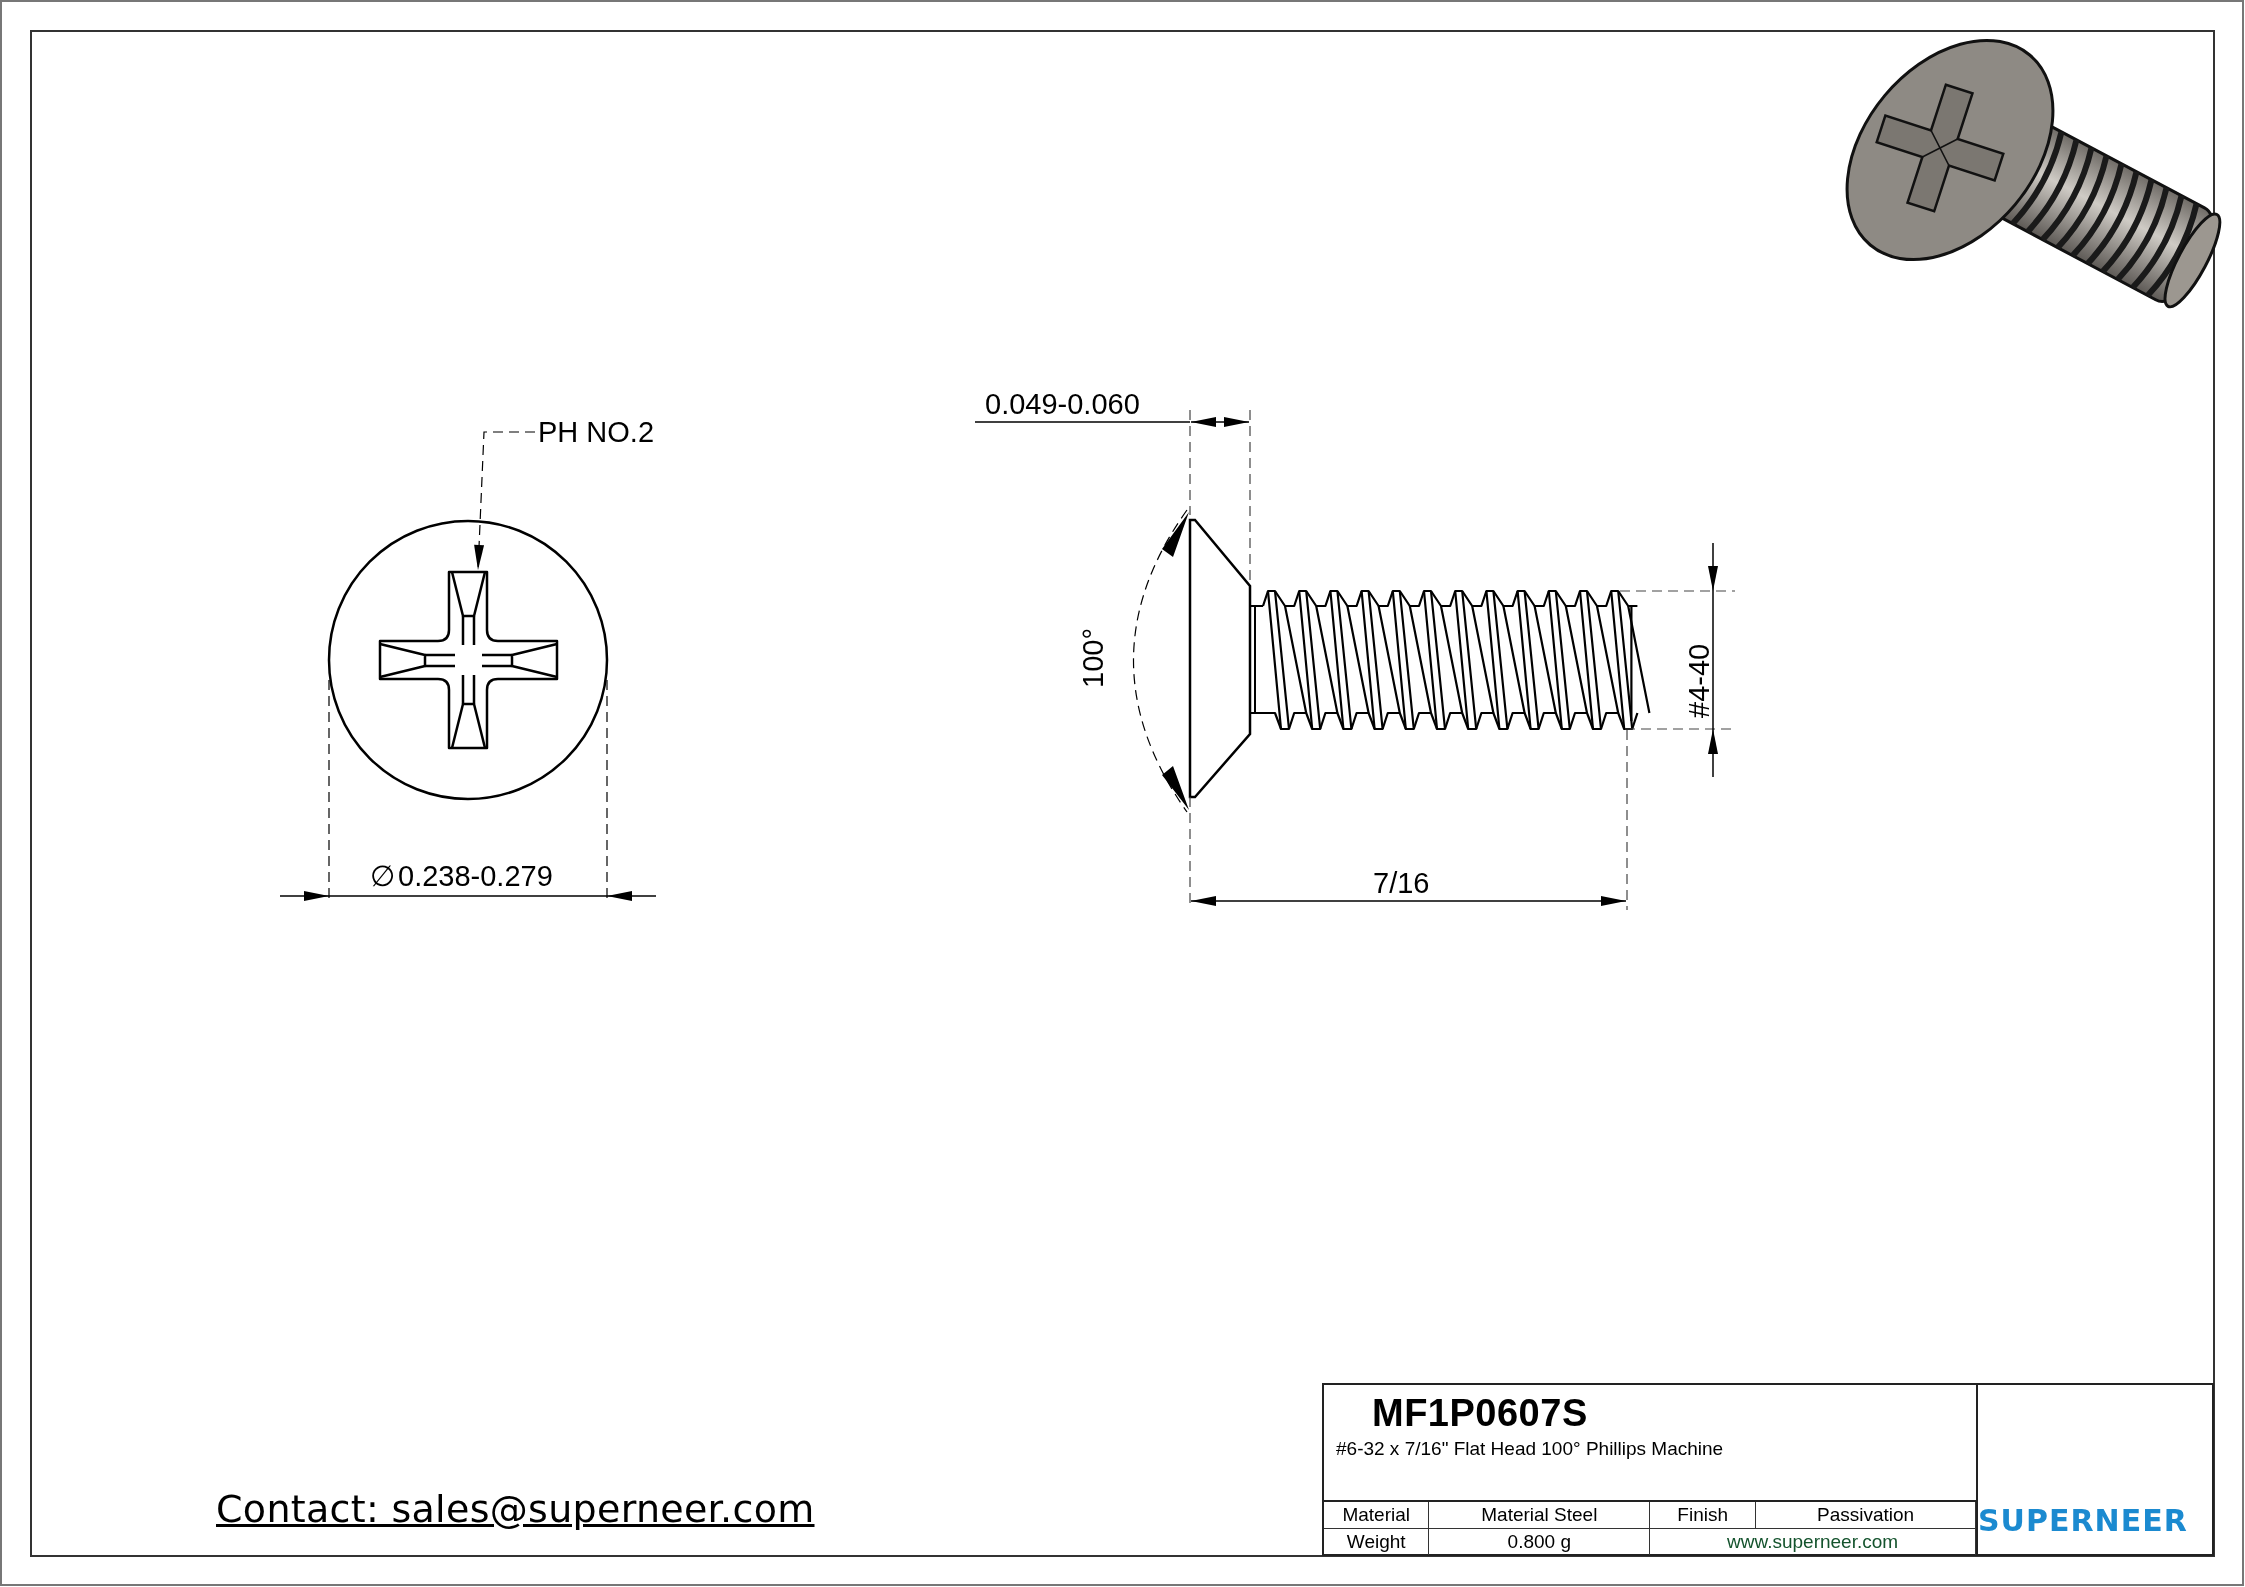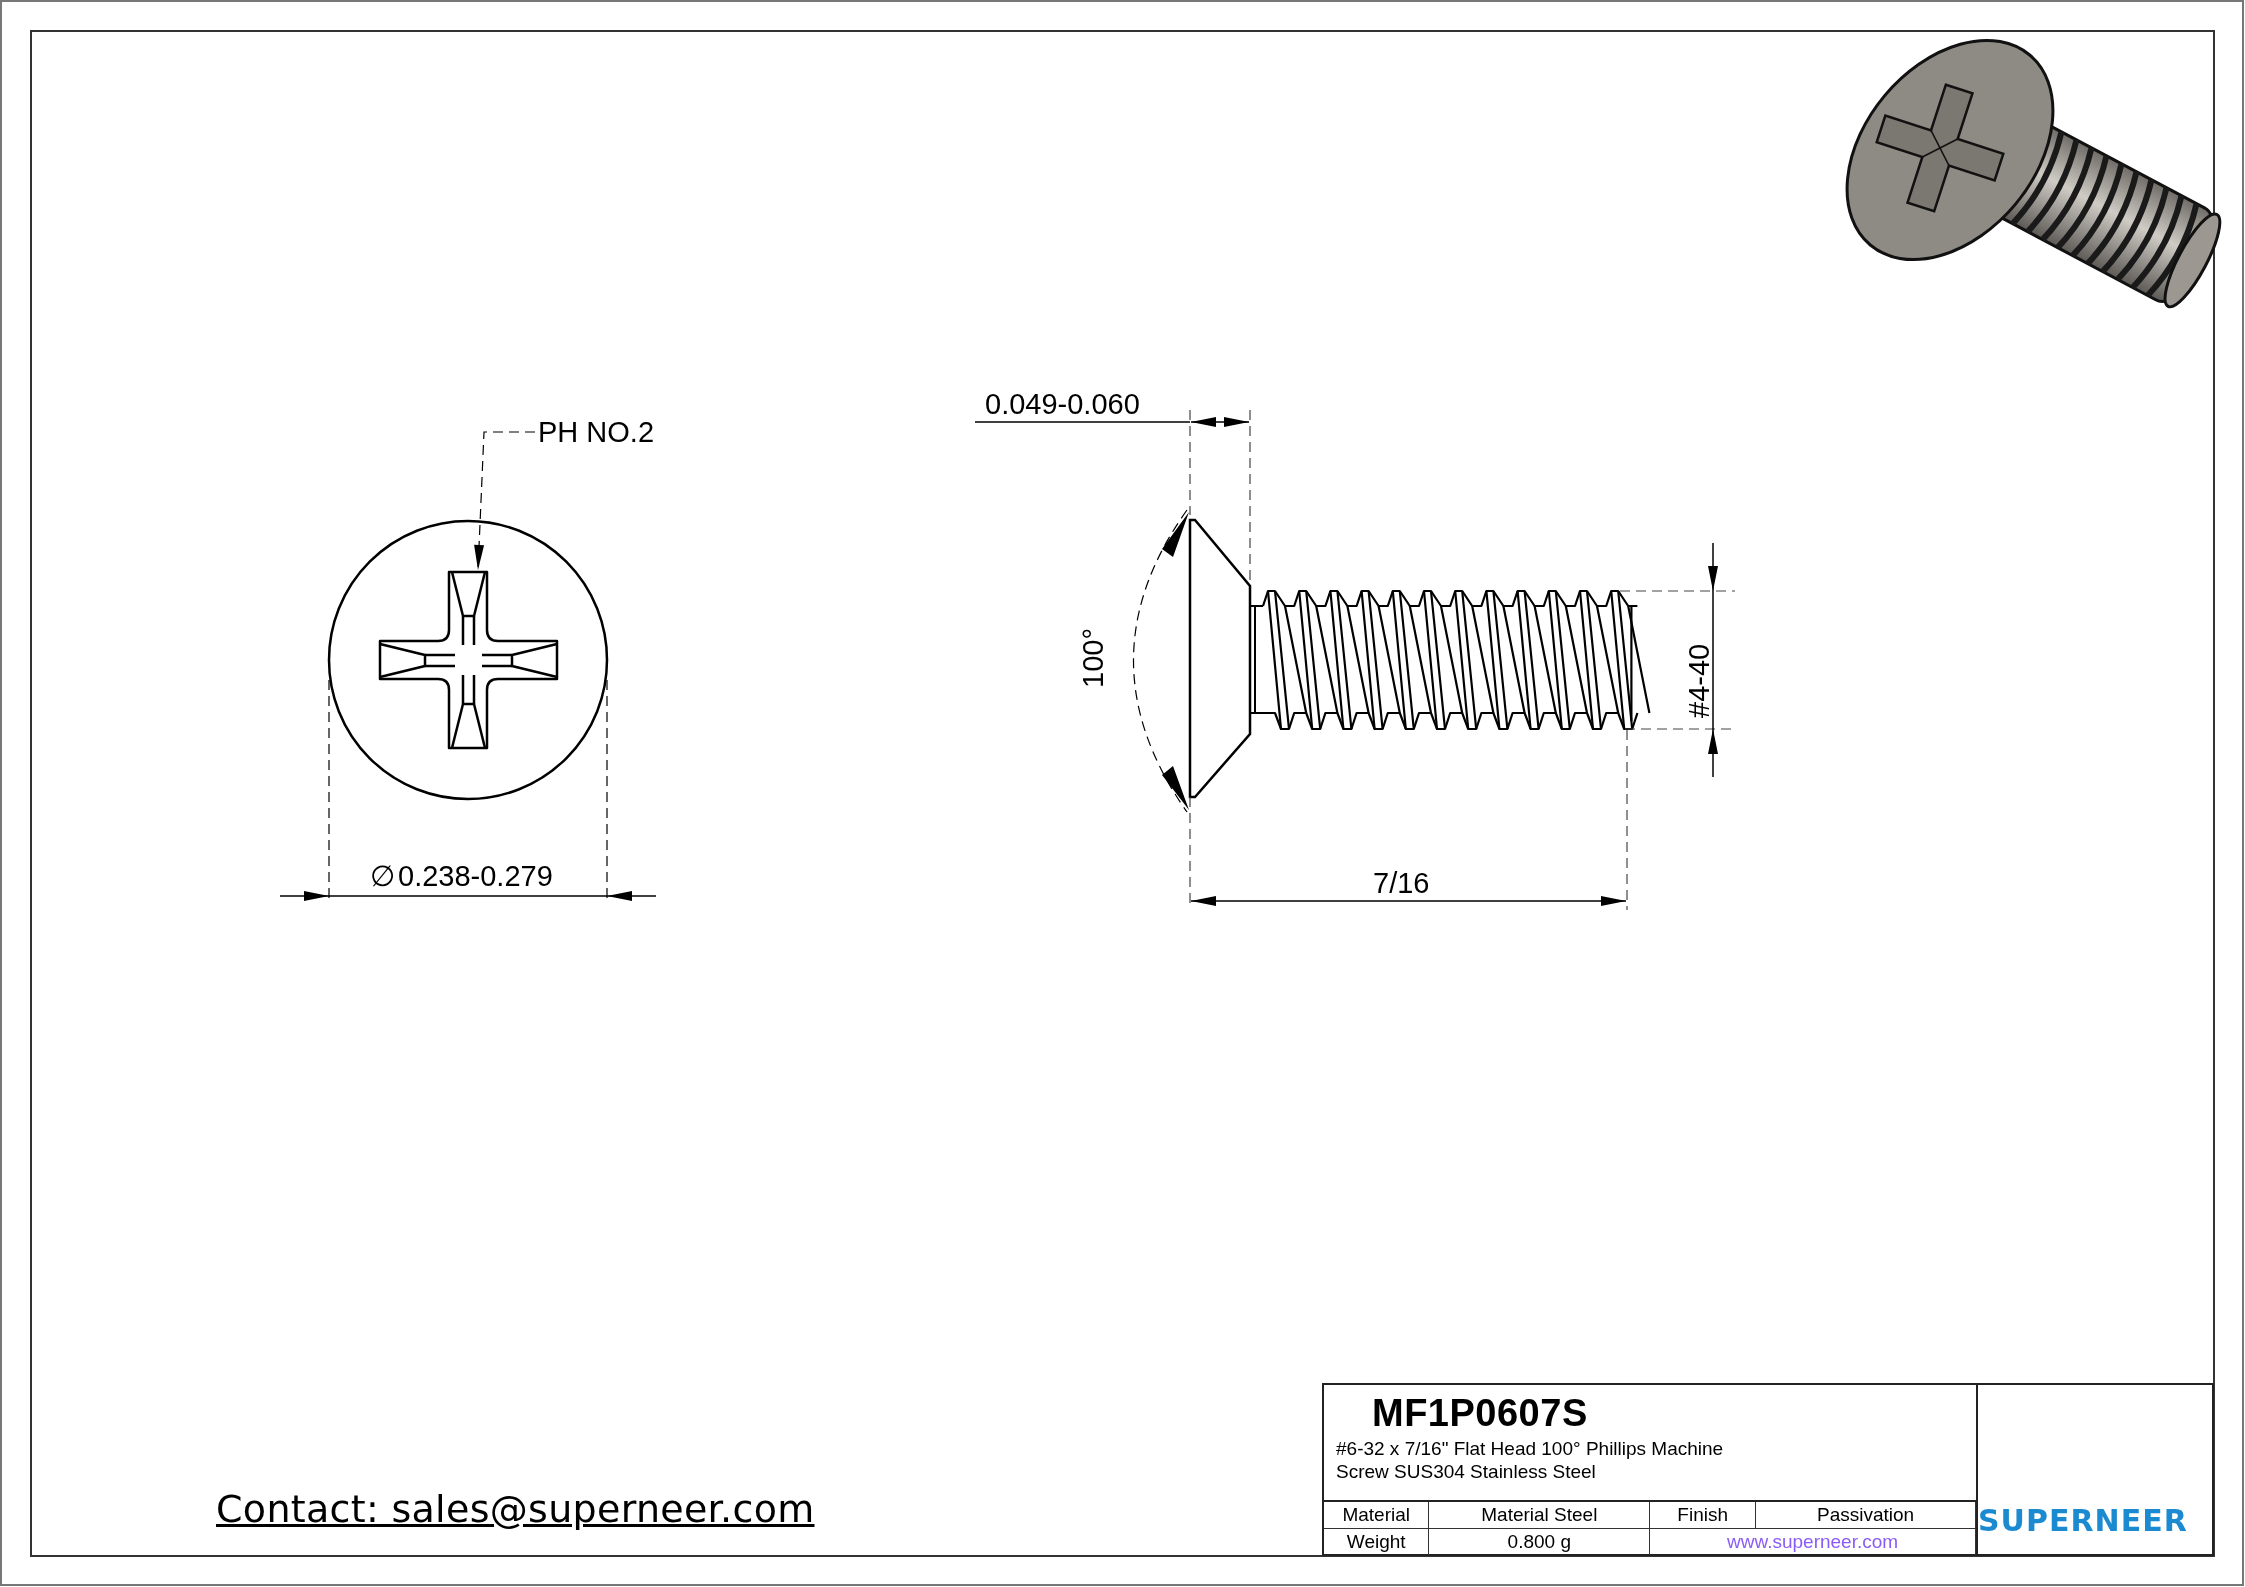--- a/index.html
+++ b/index.html
@@ -13,21 +13,21 @@
   .tb-left { position: absolute; left: 0; top: 0; width: 652px; height: 169px; }
   .part-no { position: absolute; left: 12px; top: 6px; font-size: 38px; font-weight: bold;
              letter-spacing: 0.5px; line-height: 44px; margin-left: 36px; }
   .desc { position: absolute; left: 12px; top: 52px; font-size: 19px; line-height: 23px; width: 620px; }
   .props { position: absolute; left: 0; top: 115px; width: 652px; border-collapse: collapse;
            font-size: 19px; }
   .props td { border: 1.5px solid #333; text-align: center; padding: 0; height: 26px; line-height: 24px; }
   .props tr:first-child td { border-top: 2px solid #222; }
   .props td:first-child { border-left: none; margin-left: 14px; }
   .props tr:last-child td { border-bottom: none; }
-  .link { color: #8b5cf6; }
+  .link { color: #14532d; }
   .logo-box { position: absolute; left: 652px; top: 0; width: 236px; height: 169px;
               border-left: 2px solid #222; box-sizing: border-box; }
   .logo-word { position: absolute; left: 0; width: 234px; top: 118px; text-align: left;
                color: #1b8ad0; font-weight: bold; font-size: 30px; letter-spacing: 1px;
                font-family: "DejaVu Sans", sans-serif; }
   .contact { position: absolute; left: 216px; top: 1487px; font-size: 38px;
              font-family: "DejaVu Sans", sans-serif; letter-spacing: 0.3px; text-decoration: underline; }
 </style>
 </head>
 <body>
@@ -152,21 +152,20 @@
     <line x1="2067" y1="1478" x2="2122" y2="1455"></line>
     <line x1="2067" y1="1487" x2="2122" y2="1464"></line>
   </g>
 </svg>
 
 <div class="tb">
   <div class="tb-left">
     <div class="part-no">MF1P0607S</div>
     <div class="desc">
       <div>#6-32 x 7/16" Flat Head 100° Phillips Machine</div>
-      <div>Screw SUS304 Stainless Steel</div>
     </div>
     <table class="props">
       <colgroup>
         <col style="width:105px">
             <col style="width:221px">
             <col style="width:106px">
             <col style="width:220px">
       </colgroup>
       <tbody>
             <tr>

